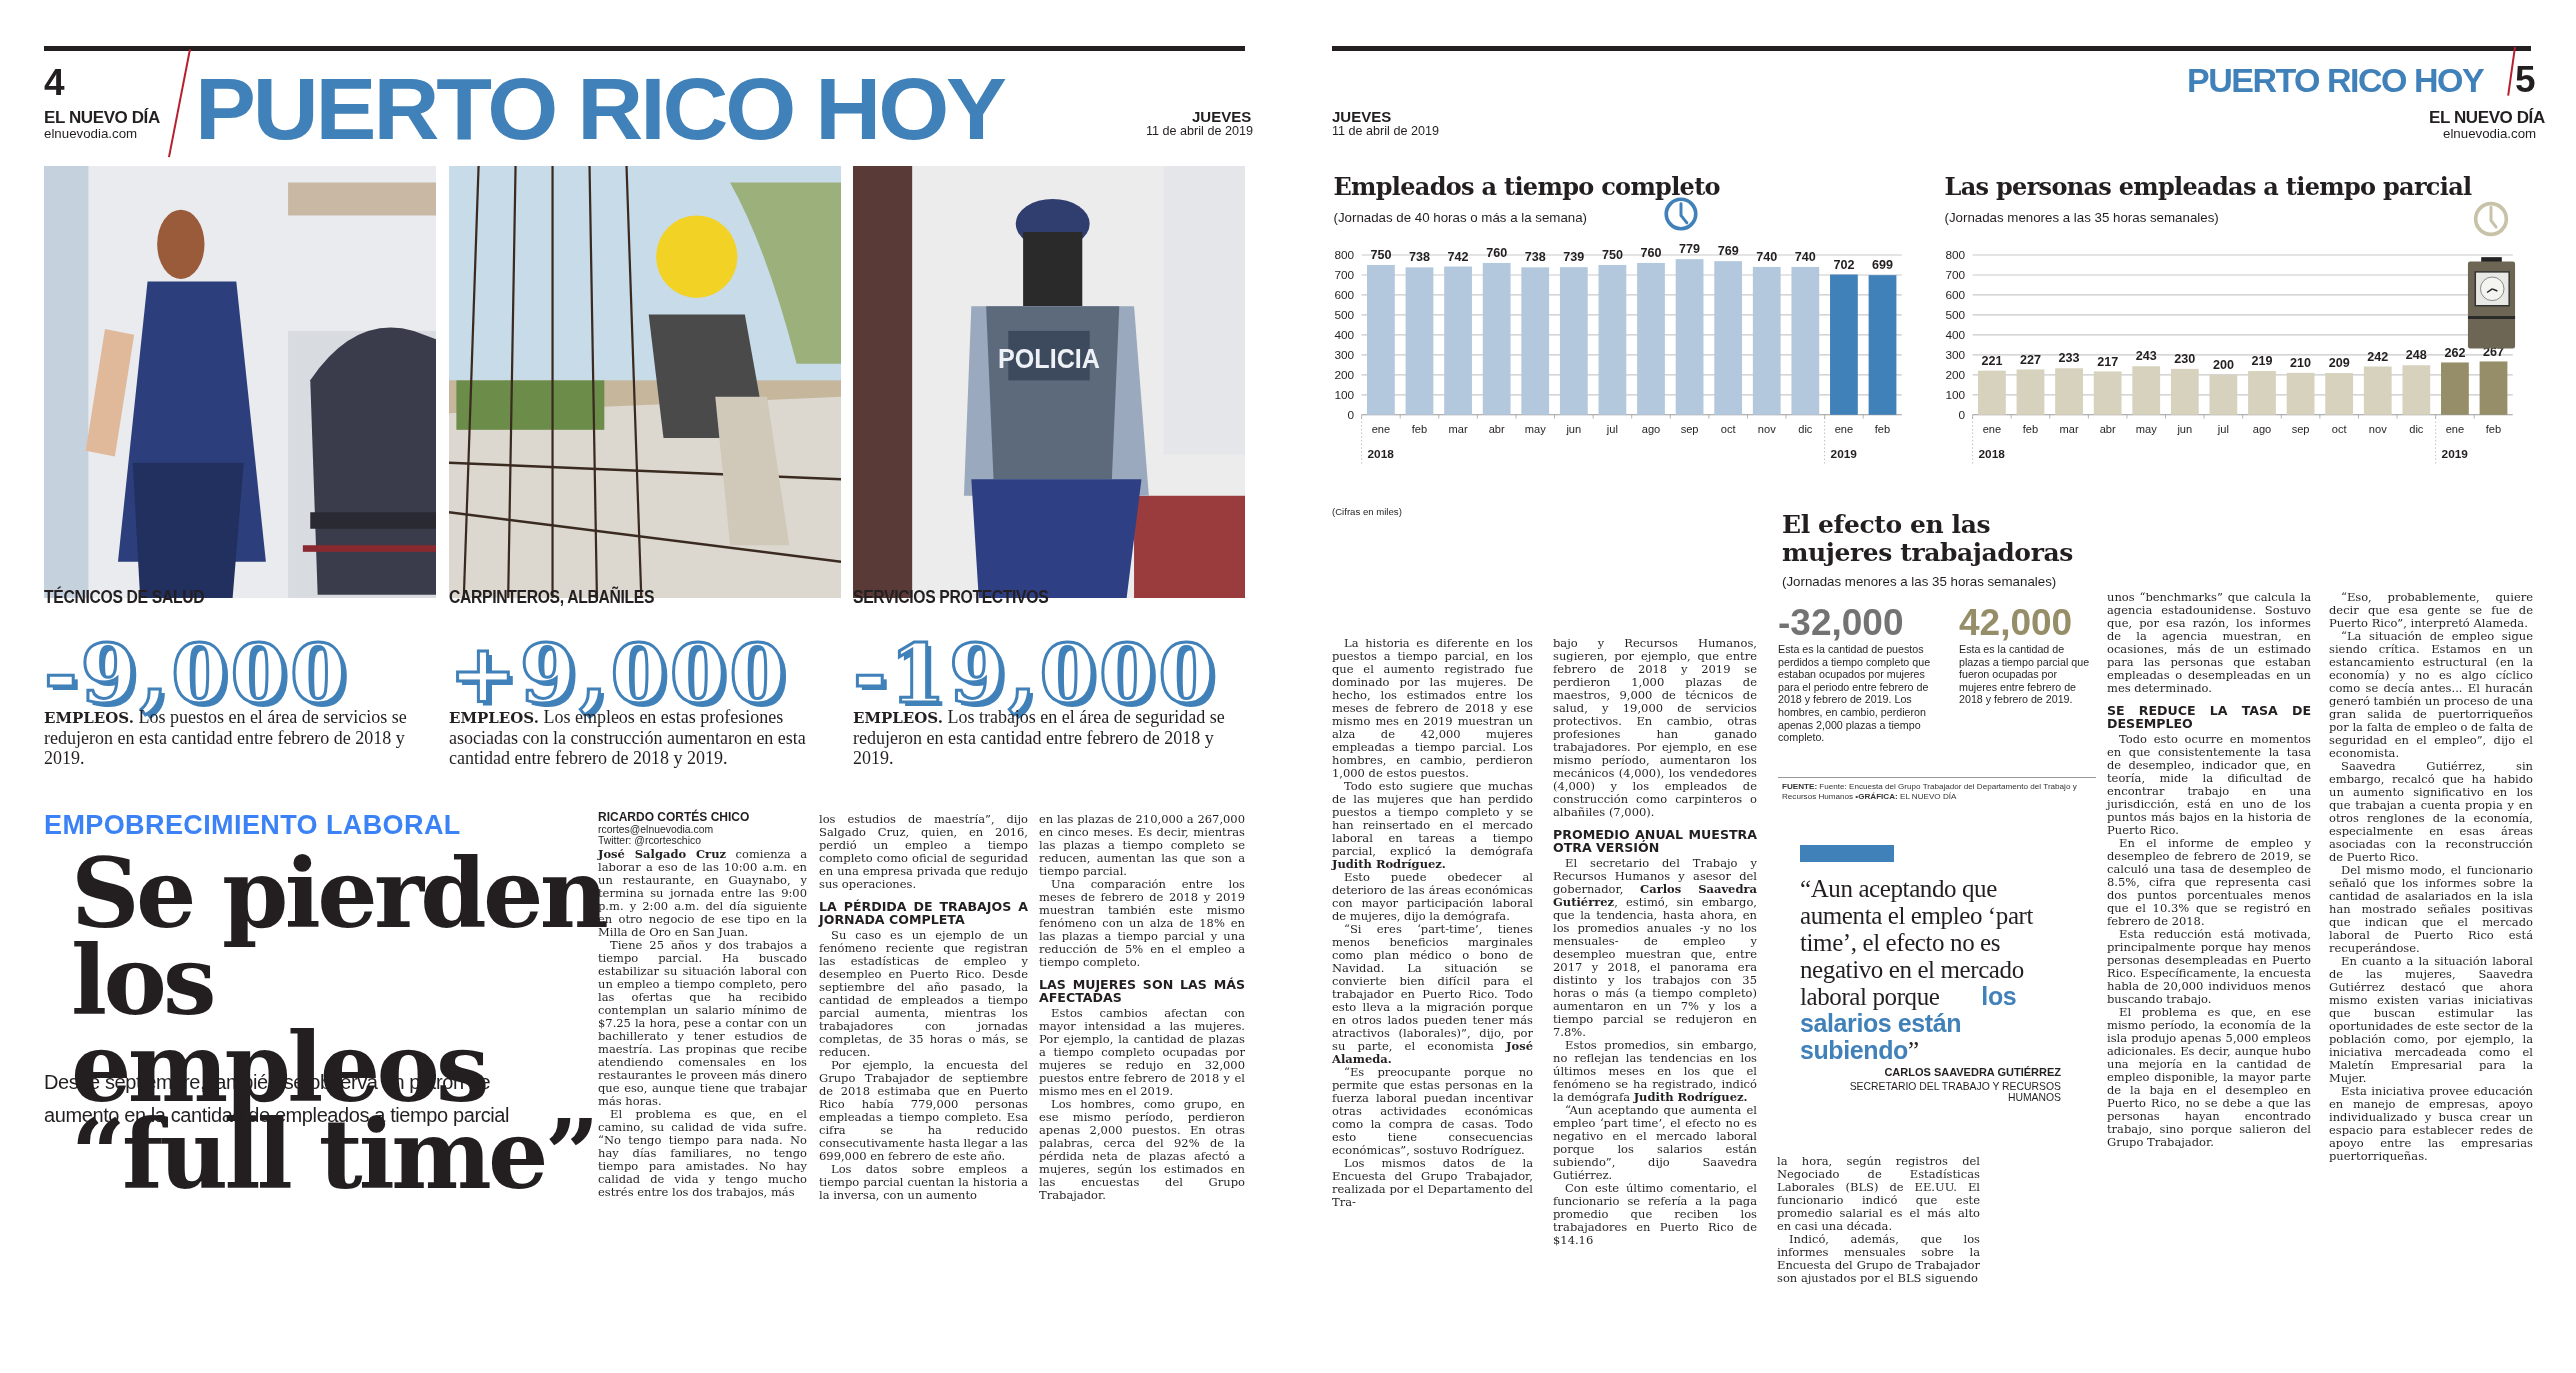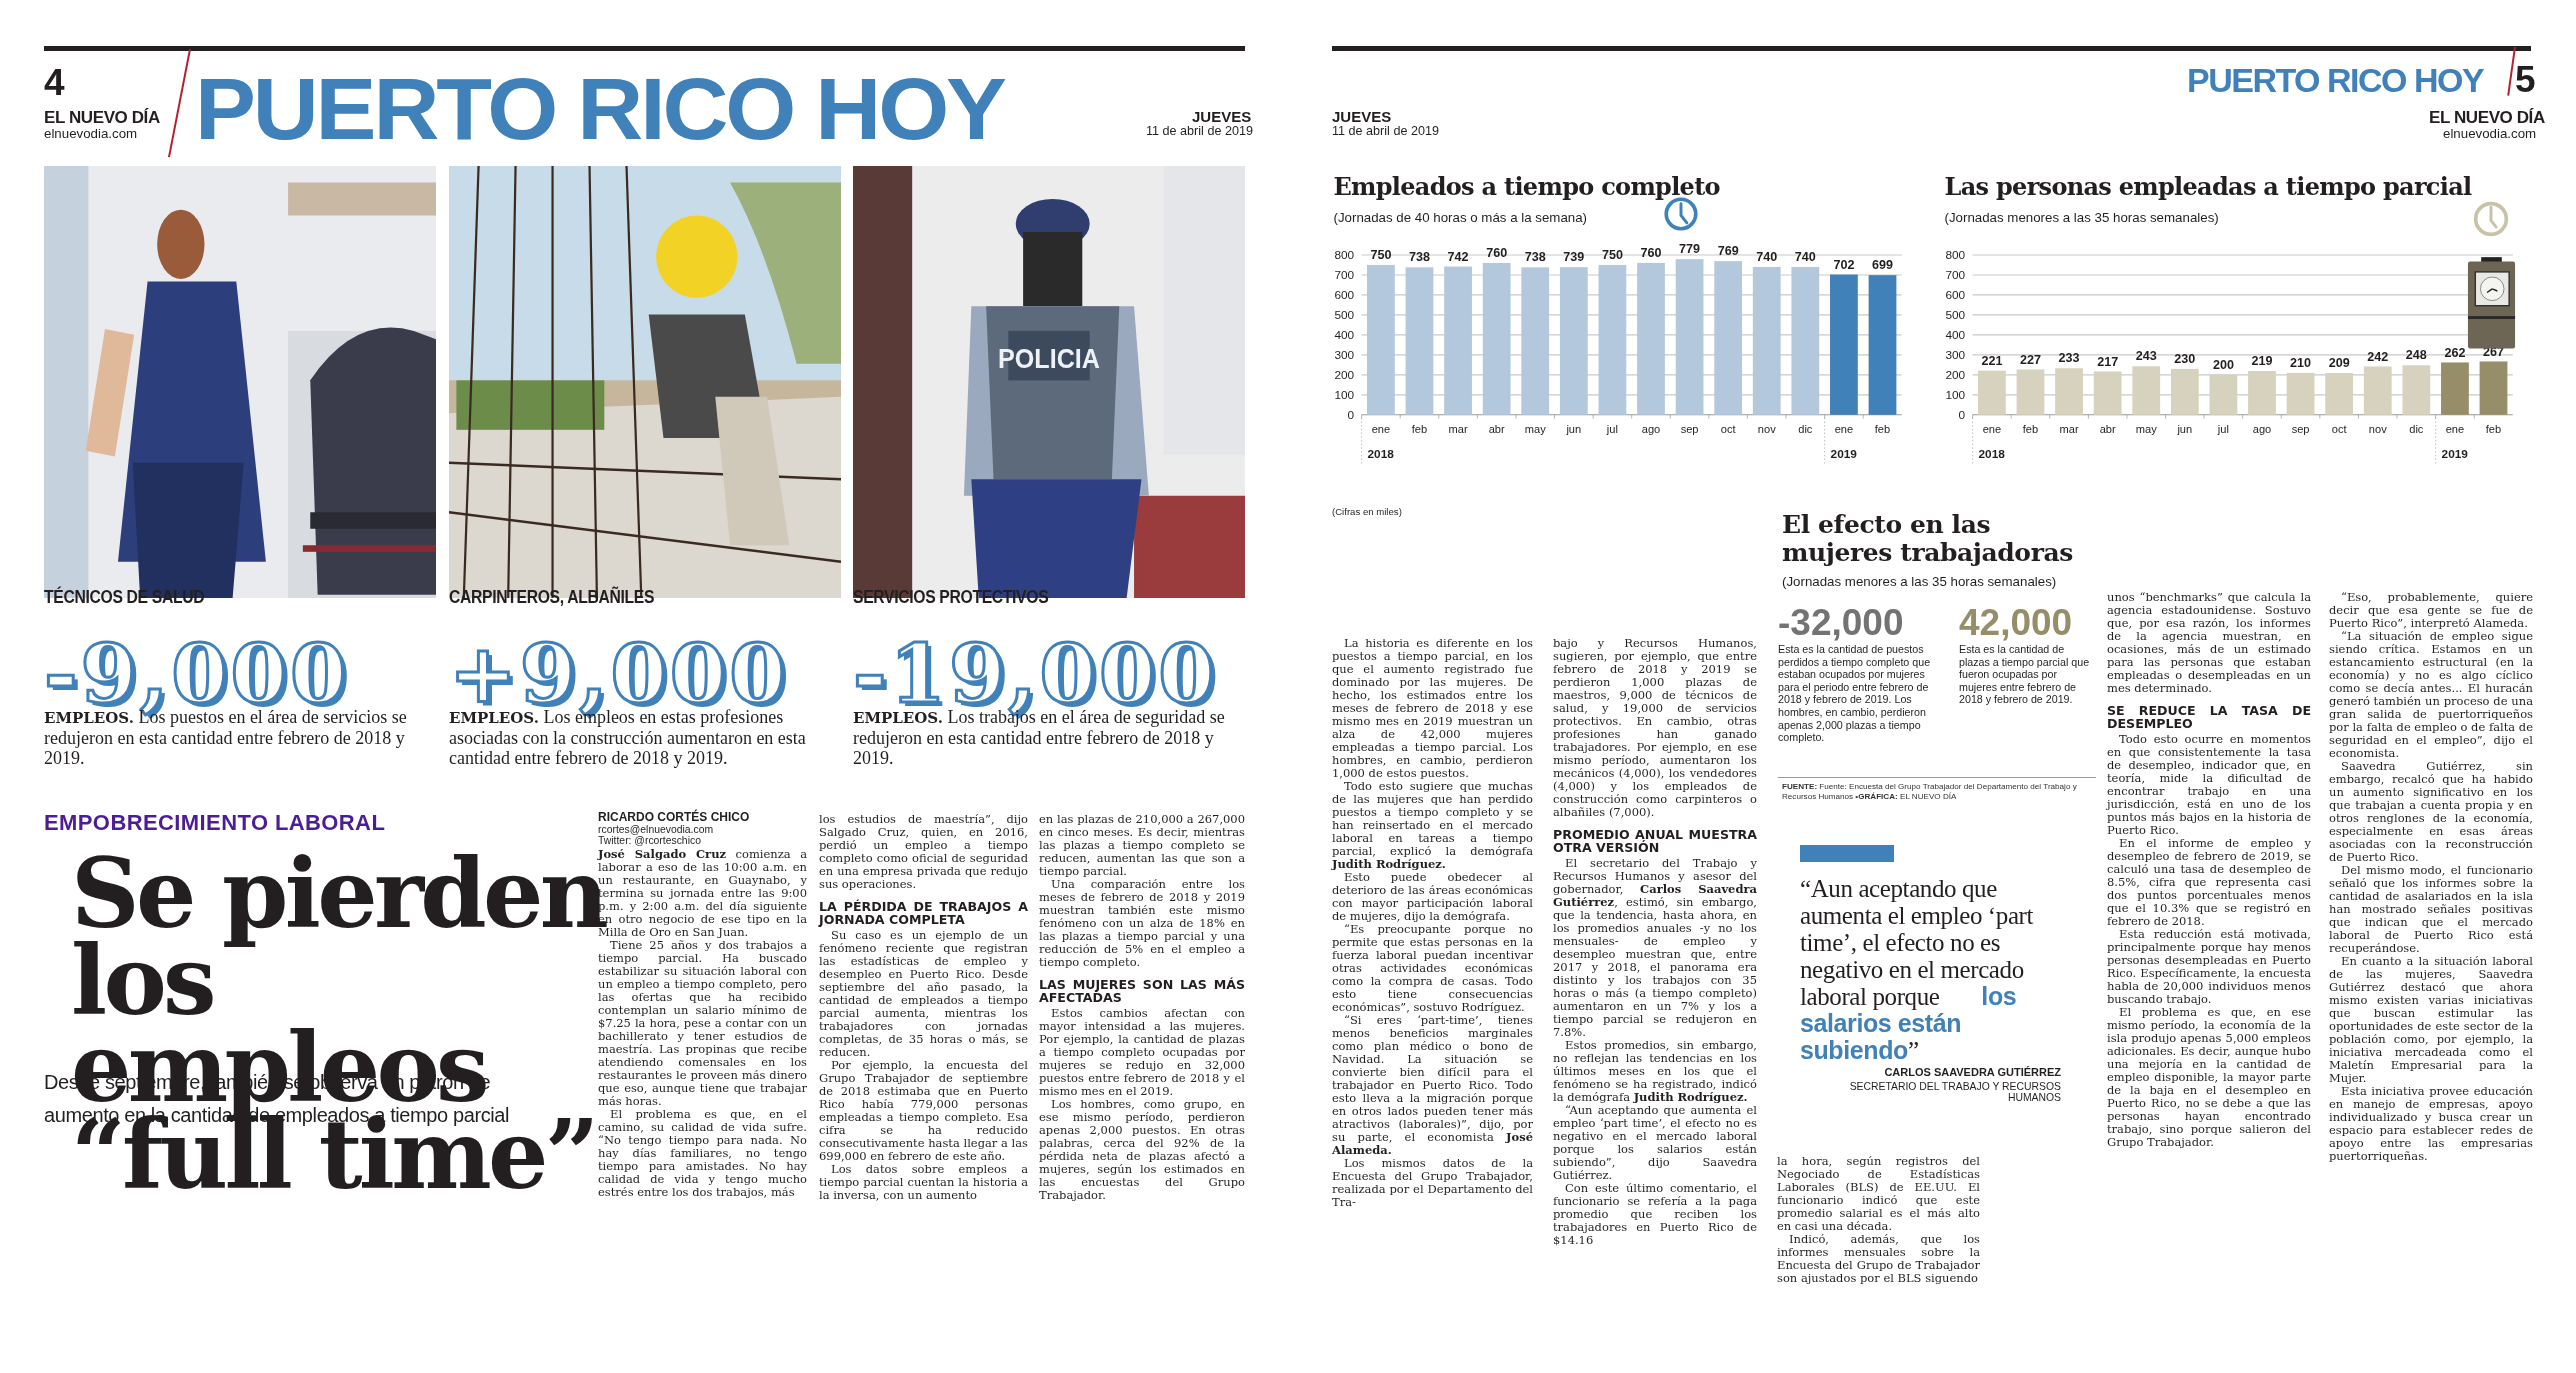--- a/index.html
+++ b/index.html
@@ -14,21 +14,21 @@
 .section-big{font-family:"Liberation Sans",sans-serif;font-weight:900;color:#4181b9;font-size:87px;line-height:1;letter-spacing:-3px;transform:scaleX(1.05);transform-origin:left;}
 .section-sm{font-family:"Liberation Sans",sans-serif;font-weight:900;color:#4181b9;font-size:34px;line-height:1;letter-spacing:-1.5px;}
 .day{font-family:"Liberation Sans",sans-serif;font-weight:700;font-size:15px;}
 .date{font-family:"Liberation Sans",sans-serif;font-size:12.6px;}
 .photo{position:absolute;top:166px;height:432px;overflow:hidden;}
 .photo svg{width:100%;height:100%;display:block;}
 .stat-title{font-family:"Liberation Sans",sans-serif;font-weight:700;font-size:18.5px;transform:scaleX(.85);transform-origin:left;letter-spacing:-0.4px;}
 .stat-num{font-family:"DejaVu Serif",serif;font-weight:700;font-size:81px;color:#fff;-webkit-text-stroke:3px #4181b9;text-shadow:4.4px 4.4px 0 #4181b9;letter-spacing:3px;line-height:1;}
 .stat-desc{font-family:"Liberation Serif",serif;font-size:18px;line-height:20px;}
 .stat-desc b{font-family:"DejaVu Serif",serif;font-weight:700;font-size:15px;}
-.kicker{font-family:"Liberation Sans",sans-serif;font-weight:700;font-size:22px;color:#4c1d95;letter-spacing:0.4px;}
+.kicker{font-family:"Liberation Sans",sans-serif;font-weight:700;font-size:27px;color:#3b82f6;letter-spacing:0.4px;}
 .headline{font-family:"DejaVu Serif",serif;font-weight:700;font-size:95px;line-height:87px;letter-spacing:-3.7px;}
 .dek{font-family:"Liberation Sans",sans-serif;font-size:20px;line-height:33px;letter-spacing:-0.4px;}
 .col{position:absolute;font-family:"DejaVu Serif",serif;font-size:11.5px;line-height:13px;text-align:justify;hyphens:auto;}
 .col p{text-indent:12px;}
 .col p.noind{text-indent:0;}
 .col h4{font-family:"DejaVu Sans",sans-serif;font-weight:700;font-size:12.6px;line-height:12.6px;margin:10.4px 0 2.2px;text-transform:uppercase;}
 .byline{font-family:"Liberation Sans",sans-serif;font-weight:700;font-size:12px;}
 .bymeta{font-family:"Liberation Sans",sans-serif;font-size:10.4px;line-height:11px;}
 .ch-title{font-family:"DejaVu Serif",serif;font-weight:700;font-size:24px;letter-spacing:-0.7px;}
 .ch-sub{font-family:"Liberation Sans",sans-serif;font-size:13.3px;}
@@ -370,22 +370,22 @@
 <div class="abs quote" style="left:1800px;top:875px;width:266px;">
   <span>“Aun aceptando que aumenta el empleo ‘part time’, el efecto no es negativo en el mercado laboral porque </span><span class="hl">los salarios están subiendo</span><span>”</span>
 </div>
 <div class="abs q-name" style="left:1800px;top:1066px;width:261px;">CARLOS SAAVEDRA GUTIÉRREZ</div>
 <div class="abs q-role" style="left:1800px;top:1081px;width:261px;">SECRETARIO DEL TRABAJO Y RECURSOS HUMANOS</div>
 
 <div class="col" style="left:1332px;top:637px;width:201px;">
   <p>La historia es diferente en los puestos a tiempo parcial, en los que el aumento registrado fue dominado por las mujeres. De hecho, los estimados entre los meses de febrero de 2018 y ese mismo mes en 2019 muestran un alza de 42,000 mujeres empleadas a tiempo parcial. Los hombres, en cambio, perdieron 1,000 de estos puestos.</p>
   <p><span>Todo esto sugiere que muchas de las mujeres que han perdido puestos a tiempo completo y se han reinsertado en el mercado laboral en tareas a tiempo parcial, explicó la demógrafa </span><b>Judith Rodríguez.</b></p>
   <p>Esto puede obedecer al deterioro de las áreas económicas con mayor participación laboral de mujeres, dijo la demógrafa.</p>
+  <p><span>“Si eres ‘part-time’, tienes menos beneficios marginales como plan médico o bono de Navidad. La situación se convierte bien difícil para el trabajador en Puerto Rico. Todo esto lleva a la migración porque en otros lados pueden tener más atractivos (laborales)”, dijo, por su parte, el economista </span><b>José Alameda.</b></p>
   <p>“Es preocupante porque no permite que estas personas en la fuerza laboral puedan incentivar otras actividades económicas como la compra de casas. Todo esto tiene consecuencias económicas”, sostuvo Rodríguez.</p>
-  <p><span>“Si eres ‘part-time’, tienes menos beneficios marginales como plan médico o bono de Navidad. La situación se convierte bien difícil para el trabajador en Puerto Rico. Todo esto lleva a la migración porque en otros lados pueden tener más atractivos (laborales)”, dijo, por su parte, el economista </span><b>José Alameda.</b></p>
   <p>Los mismos datos de la Encuesta del Grupo Trabajador, realizada por el Departamento del Tra-</p>
 </div>
 <div class="col" style="left:1553px;top:637px;width:204px;">
   <p class="noind">bajo y Recursos Humanos, sugieren, por ejemplo, que entre febrero de 2018 y 2019 se perdieron 1,000 plazas de maestros, 9,000 de técnicos de salud, y 19,000 de servicios protectivos. En cambio, otras profesiones han ganado trabajadores. Por ejemplo, en ese mismo período, aumentaron los mecánicos (4,000), los vendedores (4,000) y los empleados de construcción como carpinteros o albañiles (7,000).</p>
   <h4>PROMEDIO ANUAL MUESTRA OTRA VERSIÓN</h4>
   <p><span>El secretario del Trabajo y Recursos Humanos y asesor del gobernador, </span><b>Carlos Saavedra Gutiérrez</b><span>, estimó, sin embargo, que la tendencia, hasta ahora, en los promedios anuales -y no los mensuales- de empleo y desempleo muestran que, entre 2017 y 2018, el panorama era distinto y los trabajos con 35 horas o más (a tiempo completo) aumentaron en un 7% y los a tiempo parcial se redujeron en 7.8%.</span></p>
   <p><span>Estos promedios, sin embargo, no reflejan las tendencias en los últimos meses en los que el fenómeno se ha registrado, indicó la demógrafa </span><b>Judith Rodríguez.</b></p>
   <p>“Aun aceptando que aumenta el empleo ‘part time’, el efecto no es negativo en el mercado laboral porque los salarios están subiendo”, dijo Saavedra Gutiérrez.</p>
   <p>Con este último comentario, el funcionario se refería a la paga promedio que reciben los trabajadores en Puerto Rico de $14.16</p>
 </div>

